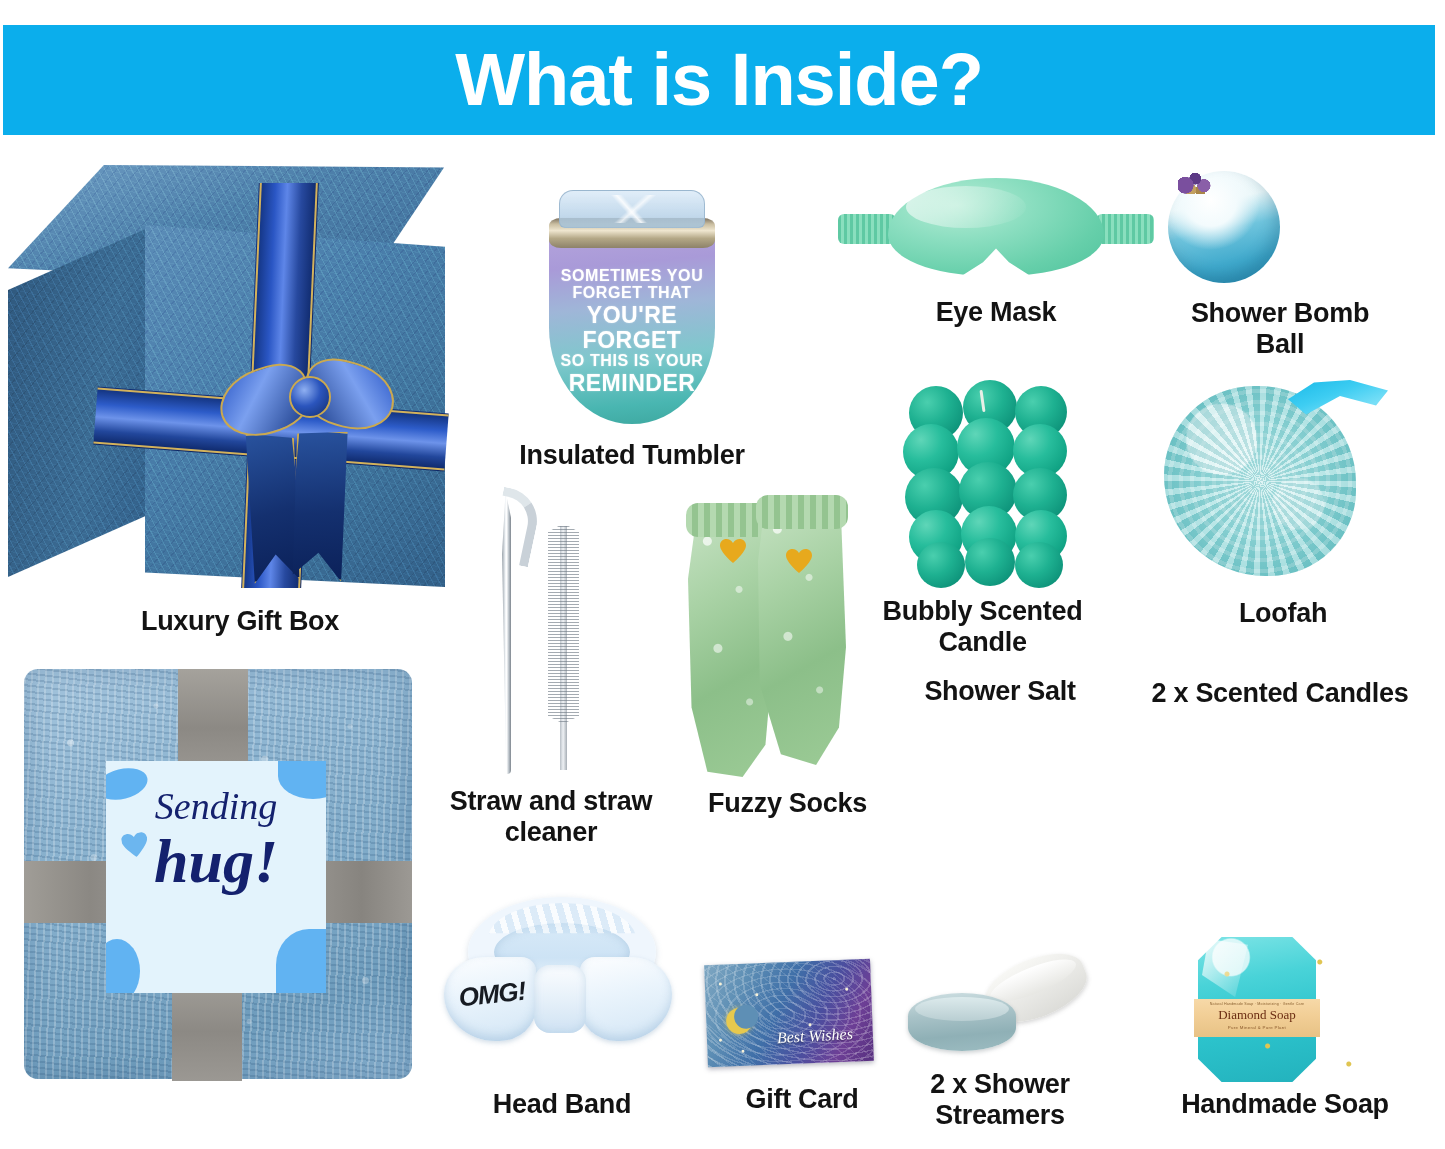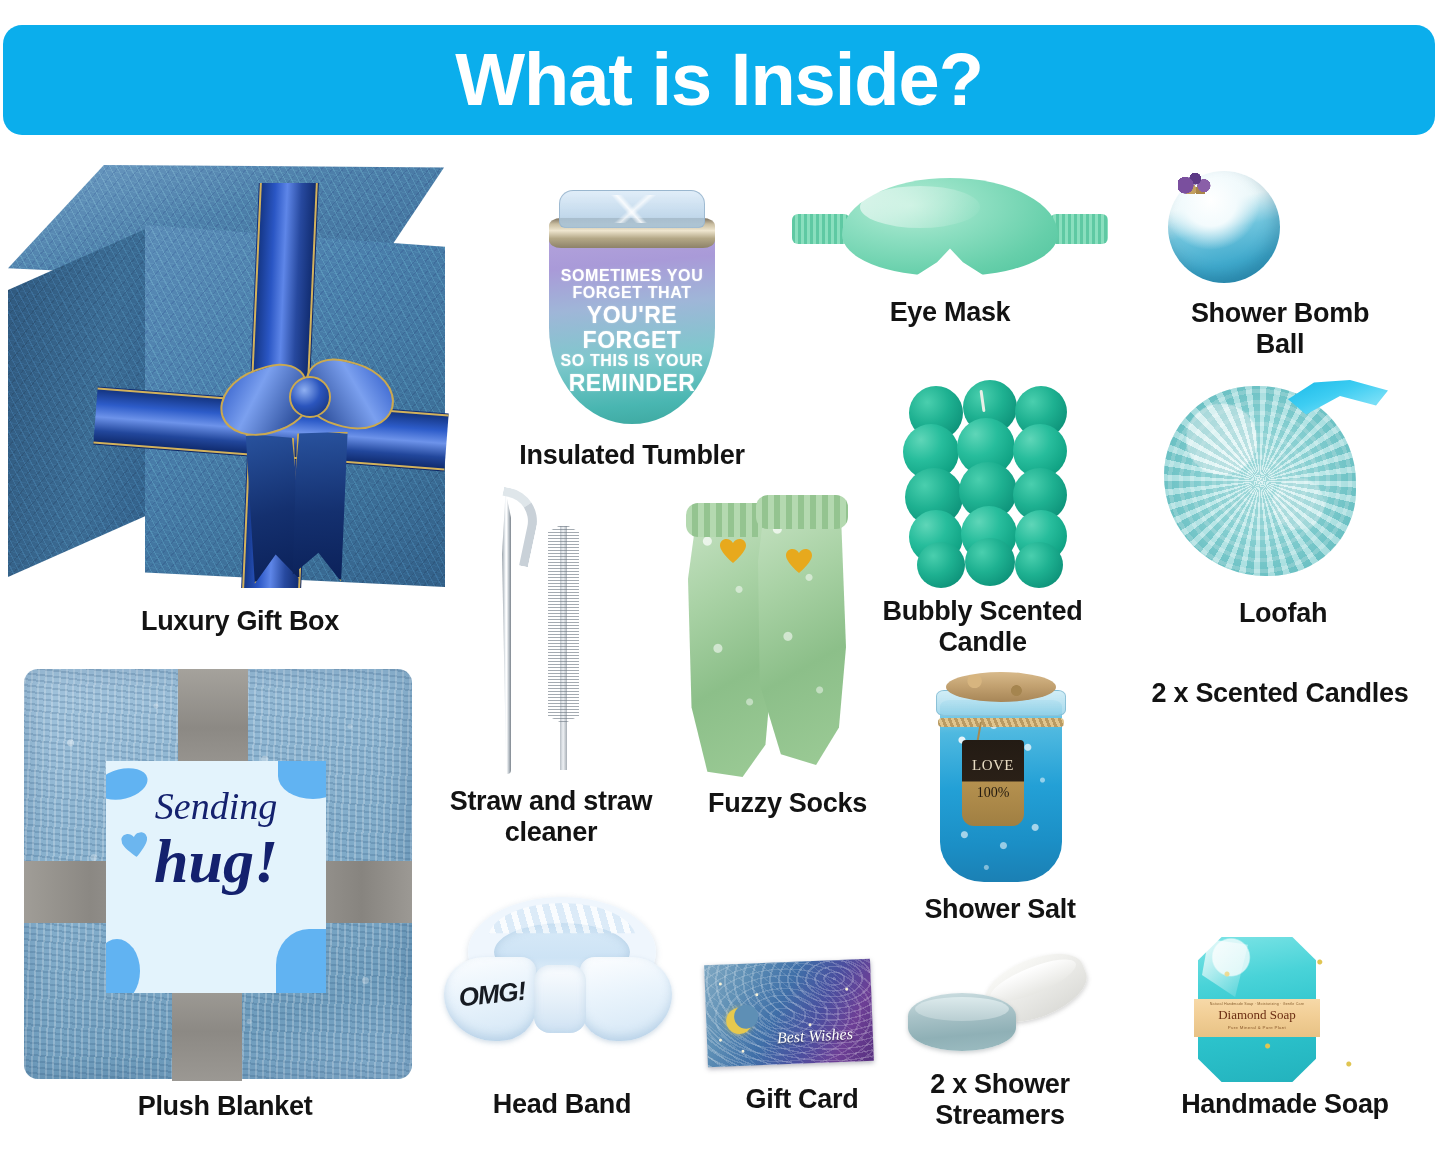--- a/index.html
+++ b/index.html
@@ -3,21 +3,21 @@
 <meta charset="utf-8">
 <style>
   * { box-sizing: border-box; }
   html, body { margin:0; padding:0; background:#fff; }
   body { width:1445px; height:1149px; position:relative; overflow:hidden;
          font-family:"Liberation Sans", sans-serif; }
 
   
   #banner{
     position:absolute; left:3px; top:25px; width:1432px; height:110px;
-    background:#0BAEEC; display:flex; align-items:center; justify-content:center;border-radius:19px;
+    background:#0BAEEC; display:flex; align-items:center; justify-content:center;
   }
   #banner-title{
     color:#fff; font-weight:bold; font-size:74px; letter-spacing:-1px;
     font-family:"Liberation Sans", sans-serif; line-height:1;
   }
 
   
   .cell{ position:absolute; }
   .art{ position:relative; width:100%; }
   .cap{
@@ -122,21 +122,21 @@
   }
   .tb-text{
     position:absolute; left:0; right:0; top:46px; text-align:center;
     color:#fff; font-family:"Liberation Sans", sans-serif; line-height:1.05;
     text-shadow:0 0 2px rgba(255,255,255,.4);
   }
   .tb-sm{ font-size:16px; font-weight:bold; letter-spacing:.6px; display:block; }
   .tb-lg{ font-size:23px; font-weight:bold; letter-spacing:.5px; display:block; margin:1px 0; }
 
   
-  #cell-eyemask{ left:790px; top:170px; width:320px; }
+  #cell-eyemask{ left:836px; top:170px; width:320px; }
   #eyemask-art{ height:115px; }
   .em-strapL, .em-strapR{
     position:absolute; top:44px; width:58px; height:30px;
     background:repeating-linear-gradient(90deg,#5fc9a3 0 3px,#8adfbe 3px 6px);
     border-radius:6px;
   }
   .em-strapL{ left:2px; } .em-strapR{ right:2px; }
   .em-mask{
     position:absolute; left:52px; top:8px; width:216px; height:98px;
     background:radial-gradient(ellipse at 32% 28%,#b4ecd5 0%,#8bdec0 35%,#66cfaa 70%,#4fc29c 100%);
@@ -692,21 +692,20 @@
         <div class="blob b2"></div>
       <div class="blob b3"></div>
         <div class="blob b4"></div>
       <div class="bl-heart"></div>
       <div class="bl-msg">
         <span class="l1">Sending</span>
         <span class="l3">hug!</span>
       </div>
     </div>
   </div>
-  <div class="cap" id="cap-blanket">Plush Blanket</div>
 </div>
 
 <div class="cell" id="cell-straw">
   <div class="art" id="straw-art">
     <div class="st-straw"></div>
     <div class="st-bend"></div>
     <div class="st-brush"></div>
     <div class="st-bristles"></div>
   </div>
   <div class="cap" id="cap-straw">
@@ -721,33 +720,20 @@
     <div class="sock-cuff a"></div>
     <div class="sock b"></div>
     <div class="sock-cuff b"></div>
     <div class="sock-heart a"></div>
     <div class="sock-heart b"></div>
   </div>
   <div class="cap" id="cap-socks">Fuzzy Socks</div>
 </div>
 
 <div class="cell" id="cell-salt">
-  <div class="art" id="salt-art">
-    <div class="sl-jar">
-        <div class="sl-grains"></div>
-      </div>
-    <div class="sl-neck"></div>
-    <div class="sl-cork"></div>
-    <div class="sl-string"></div>
-    <div class="sl-tagline"></div>
-    <div class="sl-tag">
-      <span class="love">LOVE</span>
-      <span class="pct">100%</span>
-    </div>
-  </div>
   <div class="cap" id="cap-salt">Shower Salt</div>
 </div>
 
 <div class="cell" id="cell-candles">
   <div class="cap" id="cap-candles">2 x Scented Candles</div>
 </div>
 
 <div class="cell" id="cell-headband">
   <div class="art" id="headband-art">
     <div class="hb-ring"></div>

